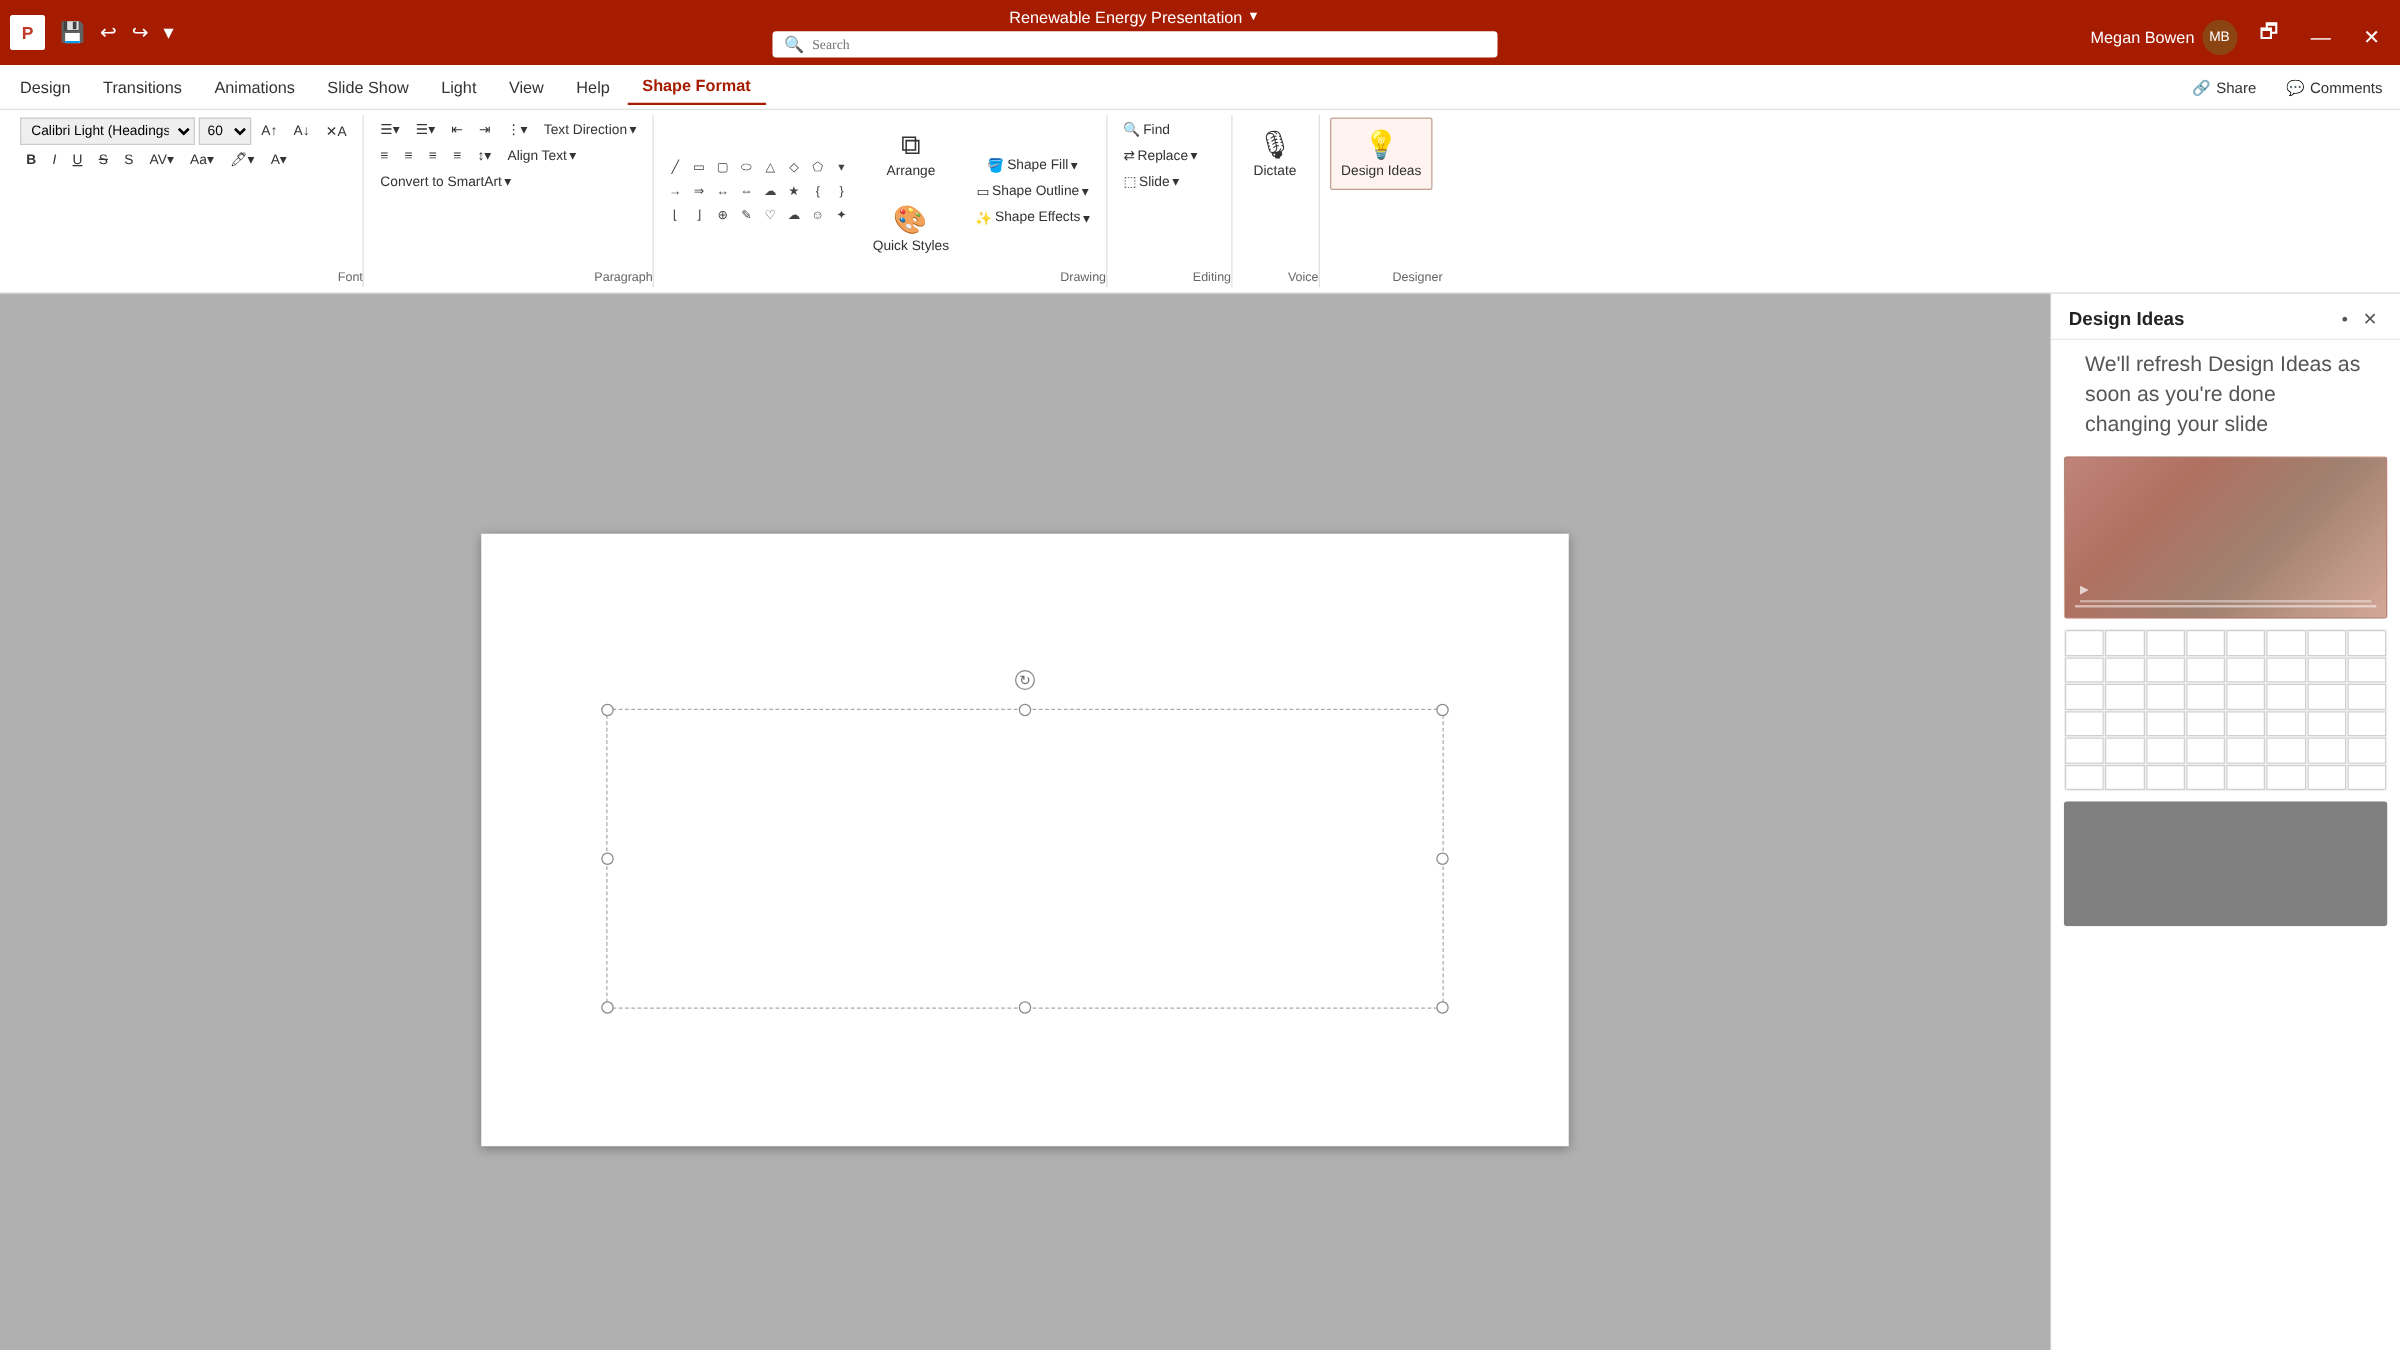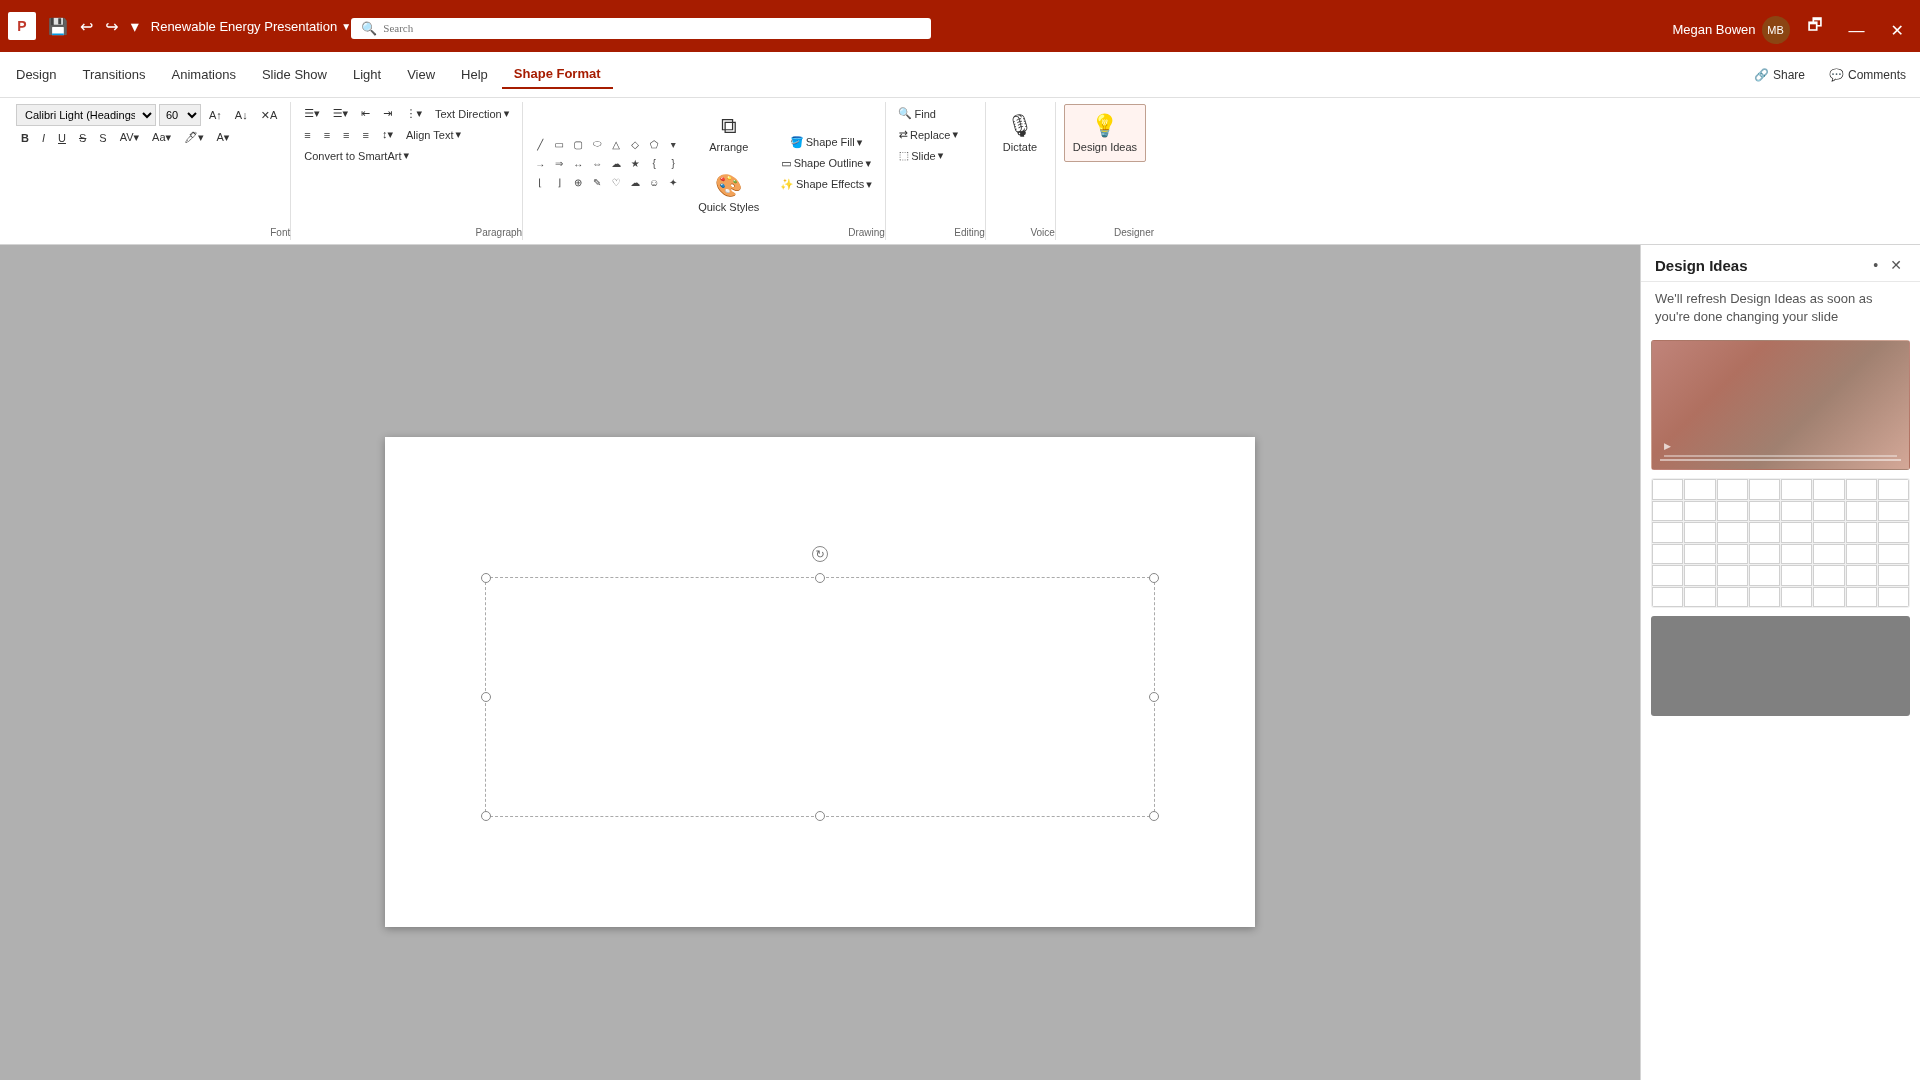--- a/index.html
+++ b/index.html
@@ -26,21 +26,21 @@
       background: white;
       border-radius: 2px;
       display: flex; align-items: center; justify-content: center;
       color: #c0392b; font-weight: bold; font-size: 14px;
     }
     .quick-access { display: flex; gap: 4px; align-items: center; }
     .qa-btn { color: white; font-size: 16px; cursor: pointer; padding: 2px 4px; }
     .title-center {
       flex: 1;
       display: flex;
-      flex-direction: row;
+      flex-direction: column;
       align-items: center;
     }
     .doc-title {
       color: white; font-size: 13px; font-weight: 400;
       display: flex; align-items: center; gap: 4px;
     }
     .doc-title-arrow { font-size: 10px; }
     .search-bar {
       margin-top: 4px;
       display: flex;
@@ -65,21 +65,21 @@
 
     
     .ribbon {
       background: white;
       border-bottom: 1px solid #d4d4d4;
     }
     .ribbon-tabs {
       display: flex;
       align-items: center;
       padding: 0 4px;
-      height: 46px;
+      height: 36px;
       border-bottom: 1px solid #e0e0e0;
       gap: 2px;
     }
     .ribbon-tab {
       padding: 6px 12px;
       font-size: 13px;
       cursor: pointer;
       color: #333;
       border-radius: 2px 2px 0 0;
     }
@@ -247,22 +247,22 @@
       border-bottom: 1px solid #e8e8e8;
     }
     .design-panel-title {
       font-size: 15px;
       font-weight: 600;
       color: #222;
     }
     .design-panel-controls { display: flex; gap: 4px; }
     .design-panel-btn { cursor: pointer; color: #555; font-size: 14px; padding: 2px 4px; }
     .design-panel-desc {
-      padding: 8px 14px;
-      font-size: 13px;
+      padding: 8px 27px;
+      font-size: 17px;
       color: #555;
       line-height: 1.4;
     }
     .design-thumbnails {
       flex: 1;
       overflow-y: auto;
       padding: 6px 10px;
       display: flex;
       flex-direction: column;
       gap: 8px;

